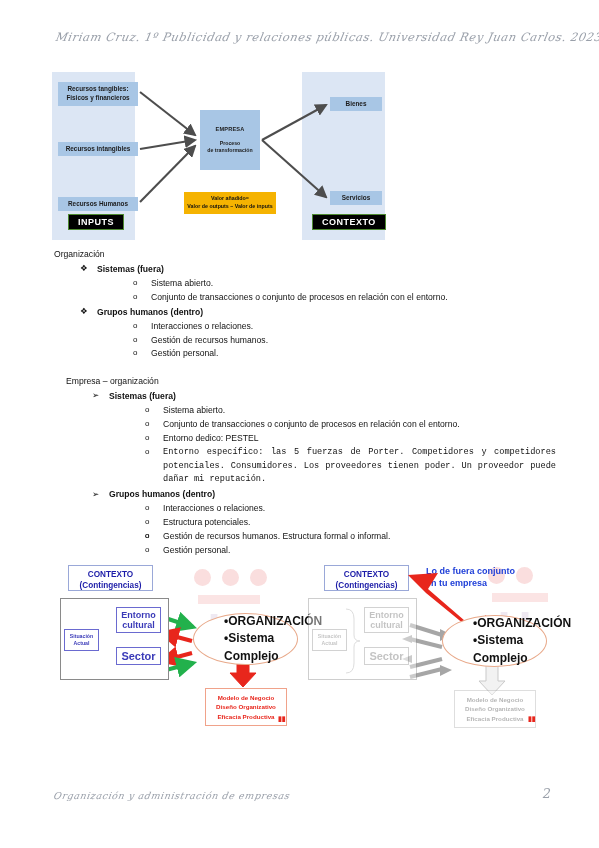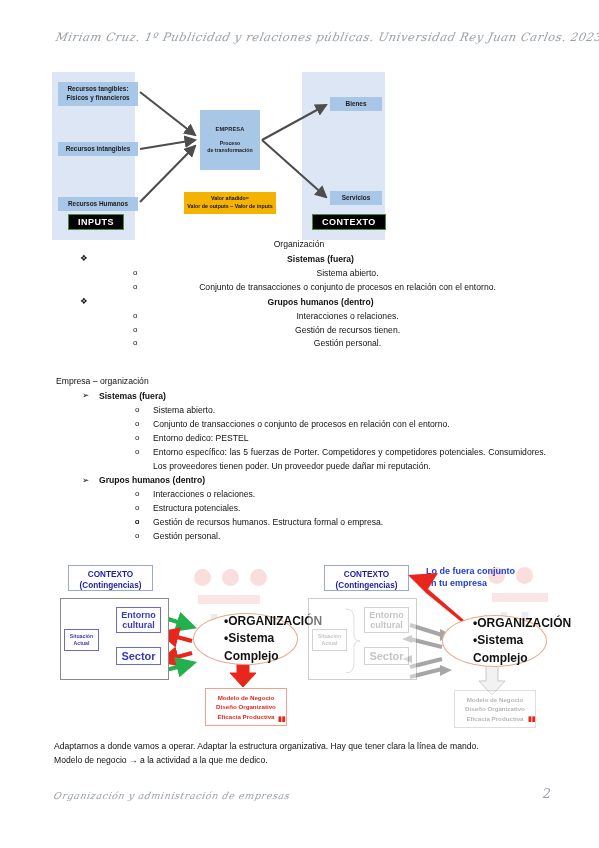--- a/index.html
+++ b/index.html
@@ -77,21 +77,21 @@
   .lvl0{margin:0;}
   .blist{list-style:none;margin:0;padding:0;}
   .blist li{position:relative;}
   .l1{padding-left:17px;font-weight:bold;font-size:8.6px;margin-top:1px;}
   .l1 > .mk{position:absolute;left:0;top:-0.5px;font-weight:normal;}
   .l2{padding-left:24px;font-weight:normal;}
   .l2 > .mk{position:absolute;left:6px;top:0;font-size:8px;}
   .indent1{margin-left:26px;}
   .indent2{margin-left:30px;}
   .just{text-align:justify;}
-  .wrapind{display:block;}
+  .wrapind{display:block;font-family:Liberation Mono, monospace;}
 
   
   #fig2{position:absolute;left:50px;top:563px;width:500px;height:168px;text-decoration:underline;}
   .panel{position:absolute;top:0;width:248px;height:168px;}
   .panel.pL{left:0;}
   .panel.pR{left:252px;}
 
   .deco{position:absolute;opacity:1;}
   .deco .dot{position:absolute;width:17px;height:17px;border-radius:50%;background:#fadede;}
   .deco .bar{position:absolute;height:9px;background:#fbe4e4;}
@@ -182,21 +182,21 @@
 
     <div class="orangebox">
       <span>Valor añadido=</span>
       <span>Valor de outputs – Valor de inputs</span>
     </div>
 
     <div class="greenbadge" id="g-in">INPUTS</div>
     <div class="greenbadge" id="g-out">CONTEXTO</div>
   </div>
 
-  <div class="txt" style="left:54px;top:238px;width:490px;text-align:center;">
+  <div class="txt" style="left:54px;top:248px;width:490px;">
     <div class="lvl0">Organización</div>
     <ul class="blist indent1">
       <li class="l1">
         <span class="mk">❖</span>
         <span>Sistemas (fuera)</span>
         <ul class="blist indent2">
           <li class="l2">
             <span class="mk">o</span>
             <span>Sistema abierto.</span>
           </li>
@@ -209,32 +209,32 @@
       <li class="l1">
         <span class="mk">❖</span>
         <span>Grupos humanos (dentro)</span>
         <ul class="blist indent2">
           <li class="l2">
             <span class="mk">o</span>
             <span>Interacciones o relaciones.</span>
           </li>
           <li class="l2">
             <span class="mk">o</span>
-            <span>Gestión de recursos tienen.</span>
+            <span>Gestión de recursos humanos.</span>
           </li>
           <li class="l2">
             <span class="mk">o</span>
             <span>Gestión personal.</span>
           </li>
         </ul>
       </li>
     </ul>
   </div>
 
-  <div class="txt" style="left:56px;top:375px;width:490px;">
+  <div class="txt" style="left:66px;top:375px;width:490px;">
     <div class="lvl0">Empresa – organización</div>
     <ul class="blist indent1">
       <li class="l1">
         <span class="mk">➢</span>
         <span>Sistemas (fuera)</span>
         <ul class="blist indent2">
           <li class="l2">
             <span class="mk">o</span>
             <span>Sistema abierto.</span>
           </li>
@@ -262,21 +262,21 @@
           </li>
           <li class="l2">
             <span class="mk">o</span>
             <span>Estructura potenciales.</span>
           </li>
           <li class="l2">
             <span class="mk">o</span>
           </li>
           <li class="l2">
             <span class="mk">o</span>
-            <span>Gestión de recursos humanos. Estructura formal o empresa.</span>
+            <span>Gestión de recursos humanos. Estructura formal o informal.</span>
           </li>
           <li class="l2">
             <span class="mk">o</span>
             <span>Gestión personal.</span>
           </li>
         </ul>
       </li>
     </ul>
   </div>
 
@@ -409,21 +409,17 @@
 
       <div class="redbox greyed-soft" style="left:152px;top:127px;width:82px;height:38px;">
         <span>Modelo de Negocio</span>
         <span>Diseño Organizativo</span>
         <span>Eficacia Productiva</span>
       </div>
       <div class="tinylogo" style="left:226px;top:152px;">▮▮</div>
     </div>
   </div>
 
-  <div class="txt" style="left:54px;top:740px;width:492px;">
-    <div>Adaptarnos a donde vamos a operar. Adaptar la estructura organizativa. Hay que tener clara la línea de mando.</div>
-    <div>Modelo de negocio → a la actividad a la que me dedico.</div>
-  </div>
 
   <div id="ftr-note" class="handwriting">Organización y administración de empresas</div>
   <div id="page-num">2</div>
 
 </div>
 
 </body></html>

